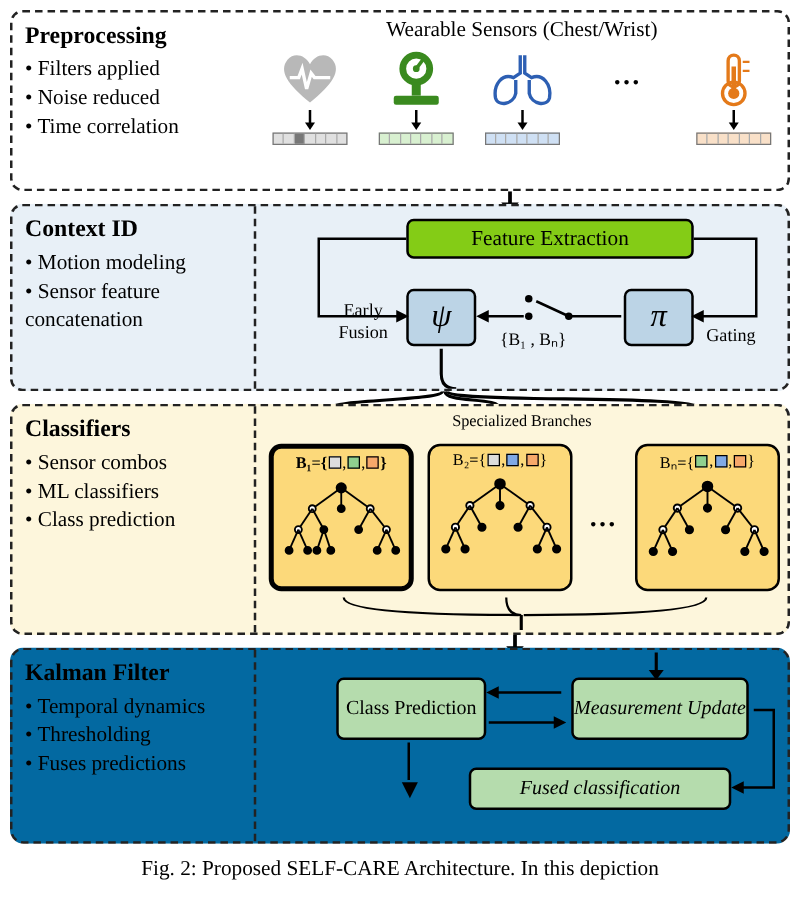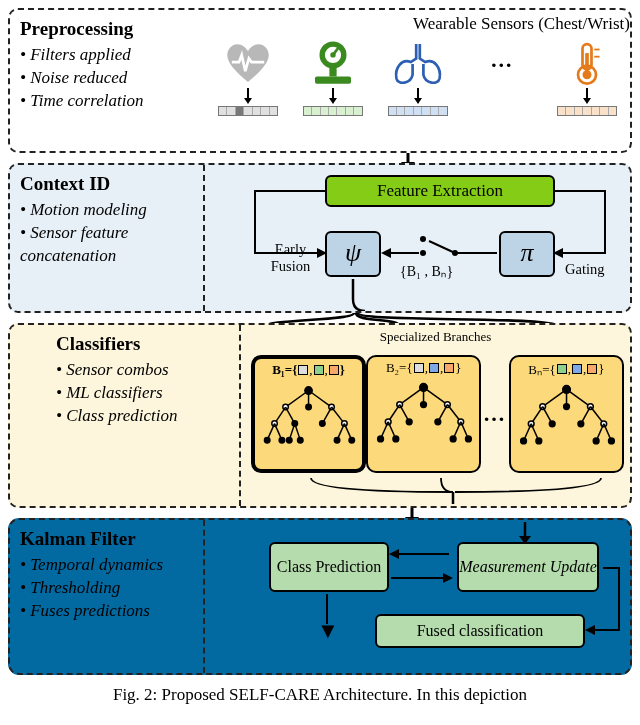--- a/index.html
+++ b/index.html
@@ -19,37 +19,36 @@
   .panel {
     border: 2px dashed #222;
     border-radius: 10px;
     margin-bottom: 10px;
     position: relative;
     display: flex;
     flex-direction: row;
   }
   .panel.preproc { background: #fff; height: 145px; }
   .panel.context { background: #e8f0f7; height: 150px; }
-  .panel.classifiers { background: #fdf6dc; height: 185px; padding-left: 36px; }
+  .panel.classifiers { background: #fdf6dc; height: 185px; }
   .panel.kalman { background: #0369a1; height: 157px; border-radius: 11px; }
   .side {
     width: 195px;
     padding: 8px 8px 8px 10px;
     flex-shrink: 0;
   }
   .side h3 {
     margin: 0 0 4px 0;
     font-size: 19px;
     font-weight: bold;
   }
   .side ul {
     margin: 0;
     padding: 0;
     list-style: none;
-    font-style: italic;
   }
   .side li {
     font-size: 17px;
     line-height: 1.35;
   }
   .side li::before { content: "• "; }
   .main {
     flex: 1;
     position: relative;
   }
@@ -59,21 +58,21 @@
     margin-left: -2px;
   }
   .classifiers .vsep, .preproc .vsep, .kalman .vsep, .context .vsep {
     border-left: 2px dashed #222;
   }
 
   
   .sensor-row {
     position: absolute;
     top: 4px; left: 0; right: 0;
-    text-align: right;
+    text-align: center;
     font-size: 17px;
   }
   .sensors {
     position: absolute;
     top: 30px; left: 8px; right: 8px;
     display: flex;
     justify-content: space-between;
     align-items: flex-start;
   }
   .sensor {
@@ -170,21 +169,21 @@
     background:#b5dcad;
     border:2px solid #000;
     border-radius:6px;
     text-align:center;
     font-size:16px;
     display:flex; align-items:center; justify-content:center;
     line-height:1.1;
   }
   .kbox.pred { top: 22px; left: 64px; width:120px; height:50px; }
   .kbox.meas { top: 22px; left: 252px; width:142px; height:50px;font-style:italic; }
-  .kbox.fused { top: 94px; left: 170px; width:210px; height:34px; }
+  .kbox.fused { top: 94px; left: 170px; width:210px; height:34px;font-style:italic; }
   .funnel { position:absolute; top: 98px; left: 112px; font-size:22px; }
 
   
   .conn { position:absolute; }
   .conn svg { display:block; }
 
   .caption {
     font-size: 17px;
     margin-top:4px;
     padding: 0 2px;

